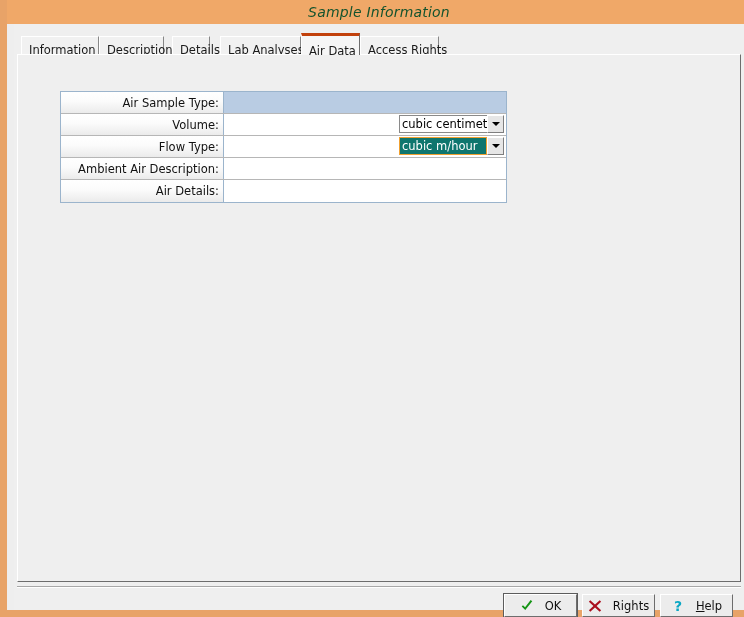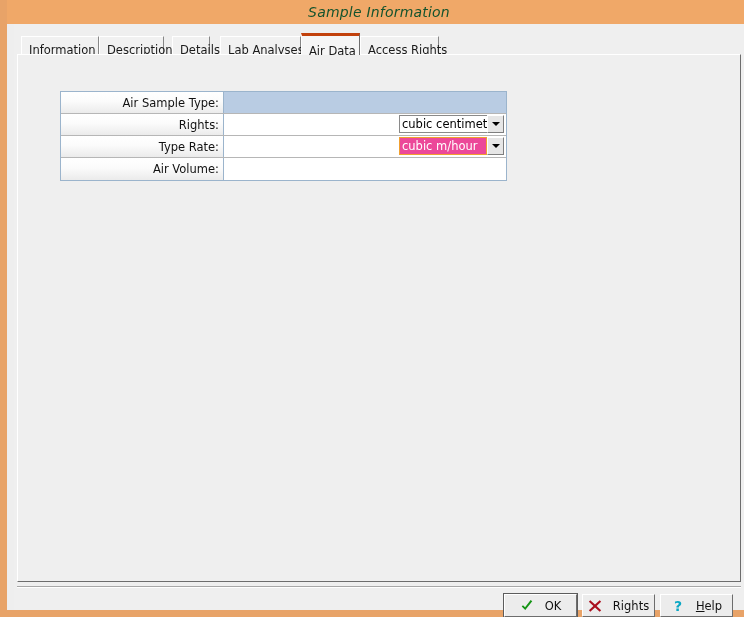--- a/index.html
+++ b/index.html
@@ -175,21 +175,21 @@
     border-right: none;
     background: #ffffff;
     font-size: 11.5px;
     color: #000000;
     line-height: 16px;
     padding-left: 2px;
     white-space: nowrap;
     overflow: hidden;
   }
   .combo.focused .combo-text {
-    background: #ec4899;
+    background: #0f766e;
     color: #ffffff;
     border: 1px dotted #1b1b1b;
     border-right: none;
     outline: 1px solid #f0a030;
     outline-offset: -1px;
   }
   .combo-btn {
     width: 17px;
     box-sizing: border-box;
     background: #e6e6e6;
@@ -272,43 +272,49 @@
 
     <div class="panel">
       <div class="grid" id="grid">
           <div class="row">
             <div class="cell-label">Air Sample Type:</div>
             <div class="cell-value highlight">
               <span style="font-size: 11.5px; padding-left: 3px;"></span>
             </div>
           </div>
           <div class="row">
-            <div class="cell-label">Rights:</div>
+            <div class="cell-label">Volume:</div>
             <div class="cell-value">
               <div class="combo">
                 <div class="combo-text">cubic centimeters</div>
                 <div class="combo-btn">
                   <div class="arrow-down"></div>
                 </div>
               </div>
             </div>
           </div>
           <div class="row">
-            <div class="cell-label">Type Rate:</div>
+            <div class="cell-label">Flow Type:</div>
             <div class="cell-value">
               <div class="combo focused">
                 <div class="combo-text">cubic m/hour</div>
                 <div class="combo-btn">
                   <div class="arrow-down"></div>
                 </div>
               </div>
             </div>
           </div>
           <div class="row">
-            <div class="cell-label">Air Volume:</div>
+            <div class="cell-label">Ambient Air Description:</div>
+            <div class="cell-value">
+              <span style="font-size: 11.5px; padding-left: 3px;"></span>
+            </div>
+          </div>
+          <div class="row">
+            <div class="cell-label">Air Details:</div>
             <div class="cell-value">
               <span style="font-size: 11.5px; padding-left: 3px;"></span>
             </div>
           </div>
         </div>
     </div>
 
     <div class="separator"></div>
 
     <div class="buttonbar" id="buttonbar">

